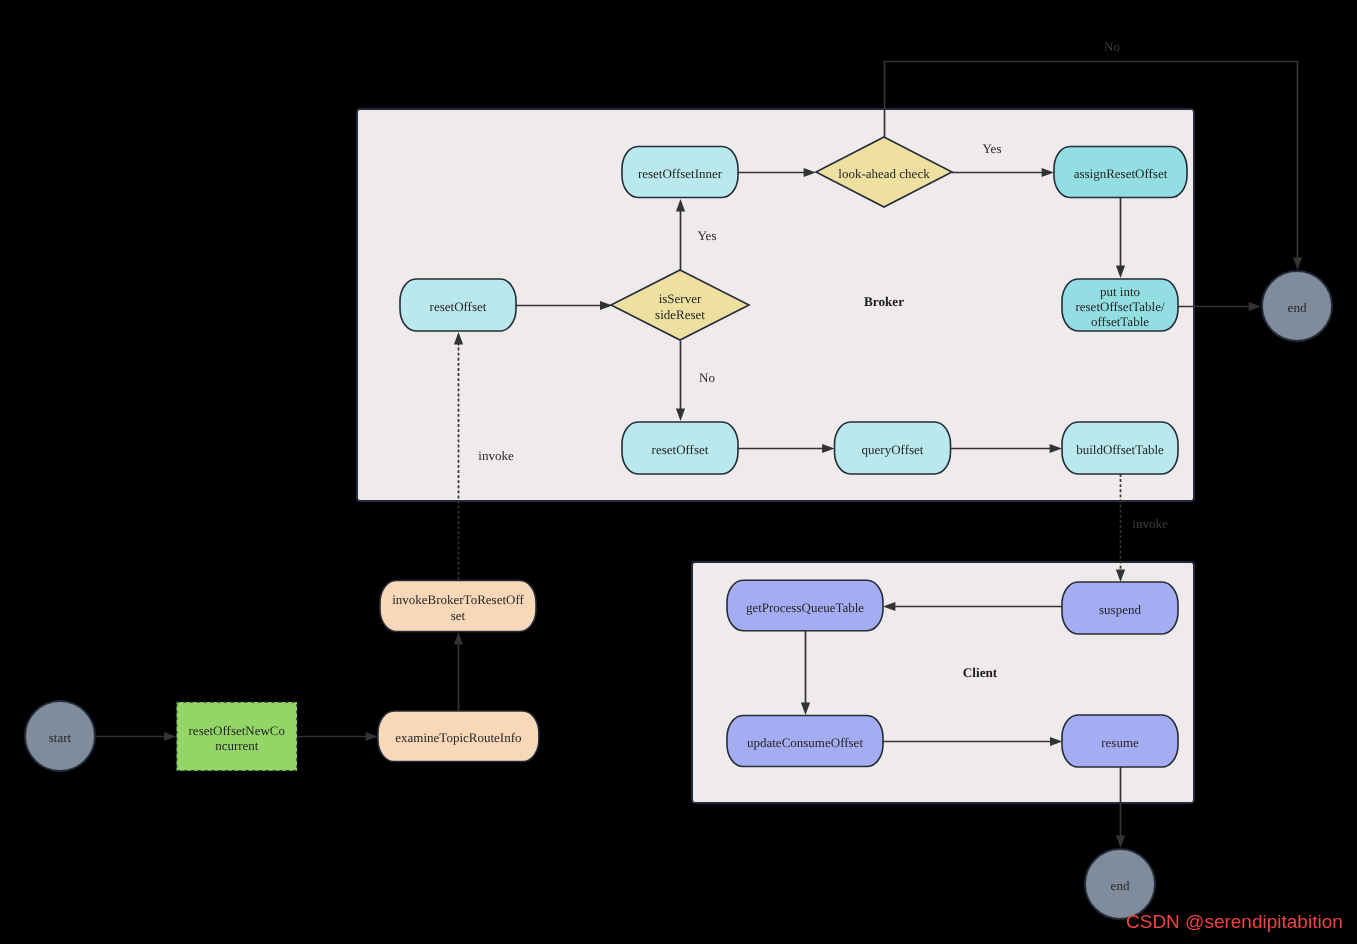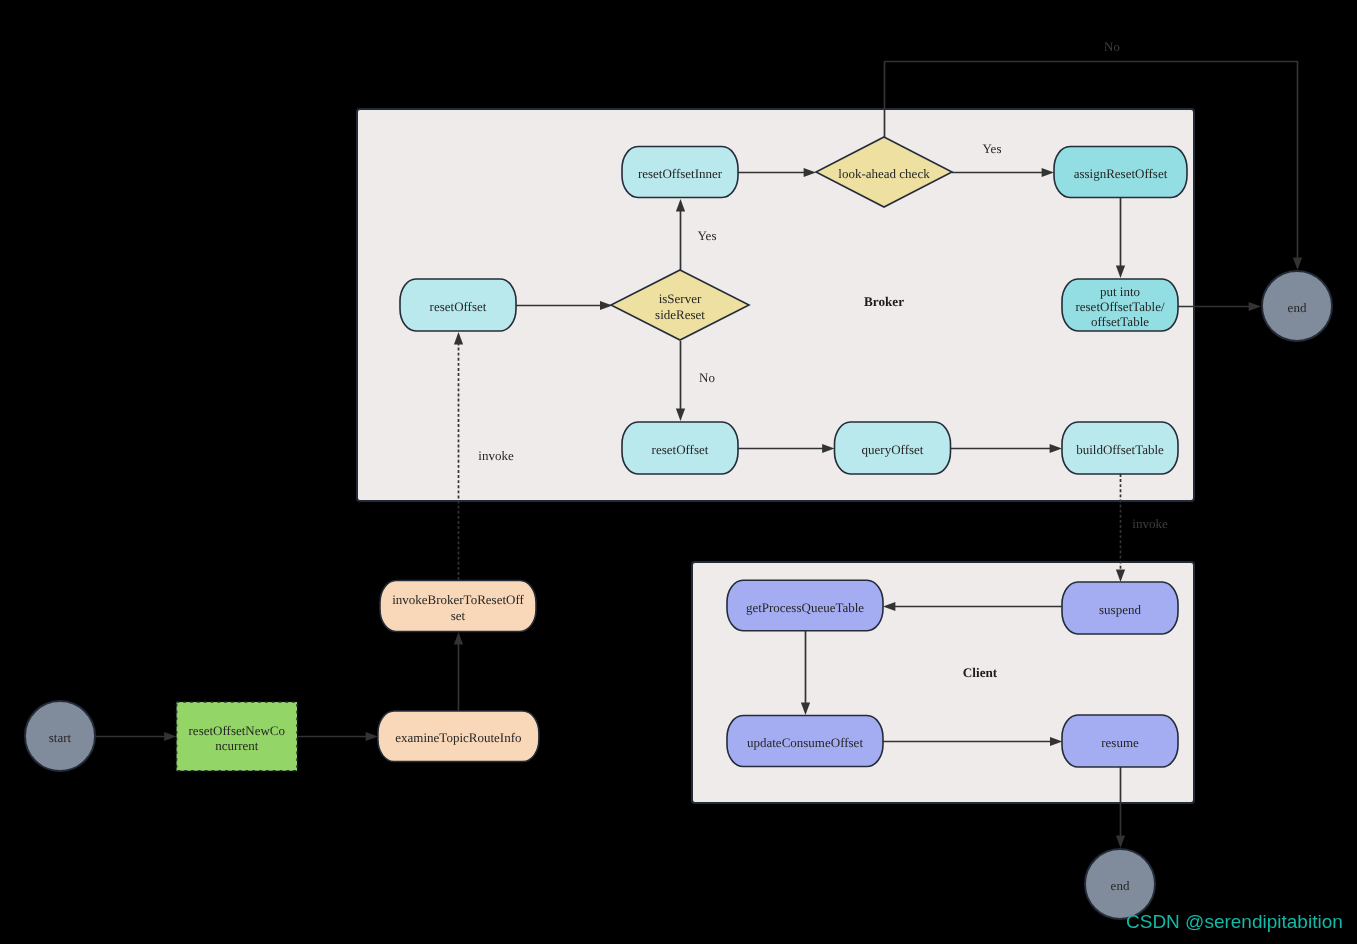--- a/index.html
+++ b/index.html
@@ -6,21 +6,21 @@
   html,body{margin:0;padding:0;background:#000;-webkit-font-smoothing:antialiased;}
   svg text{text-rendering:geometricPrecision;-webkit-font-smoothing:antialiased;paint-order:stroke;}
   #canvas{position:relative;width:1357px;height:944px;background:#000;overflow:hidden;
           font-family:"Liberation Serif", serif;}
   svg{position:absolute;left:0;top:0;}
   .node-label{font-family:"Liberation Serif", serif;font-size:13px;fill:#262626;}
   .lane-label{font-family:"Liberation Serif", serif;font-size:13.2px;font-weight:bold;fill:#1c1c1c;}
   .edge-label{font-family:"Liberation Serif", serif;font-size:13px;fill:#262626;}
   .edge-label.dim{fill:#3e3e3e;}
   .watermark{position:absolute;left:1126px;top:911px;font-family:"Liberation Sans", sans-serif;
-             font-size:19px;color:#14b8a6;white-space:nowrap;}
+             font-size:19px;color:#ef4444;white-space:nowrap;}
 </style>
 </head>
 <body>
 
 <div id="canvas">
   <svg id="diagram" width="1357" height="944" viewBox="0 0 1357 944">
     <g id="lanes-layer">
         <g>
           <rect x="357" y="109" width="837" height="392" rx="3" ry="3" fill="#efebea" stroke="#222b38" stroke-width="2"></rect>
           <text x="884" y="306" text-anchor="middle" class="lane-label">Broker</text>

